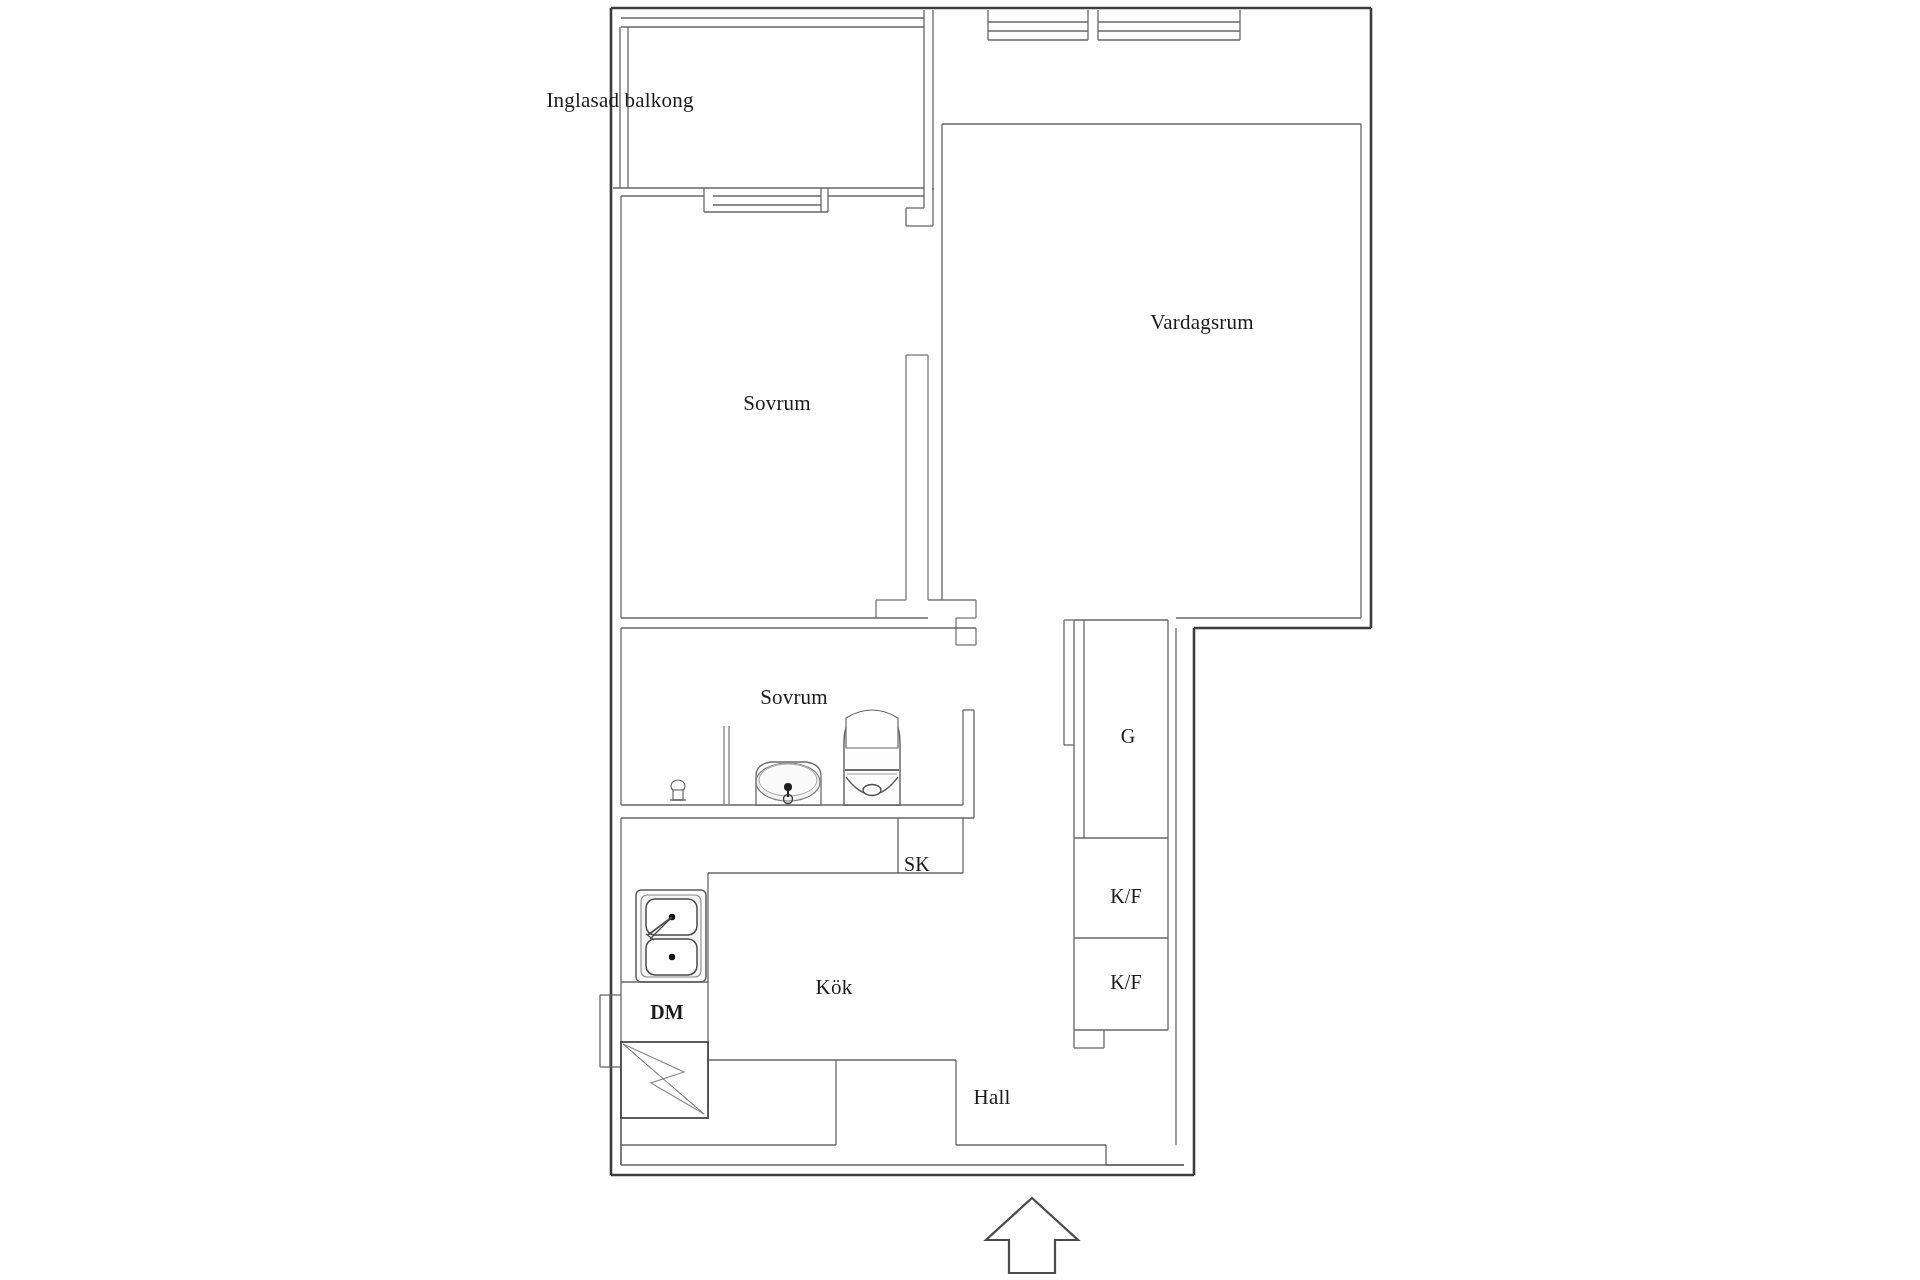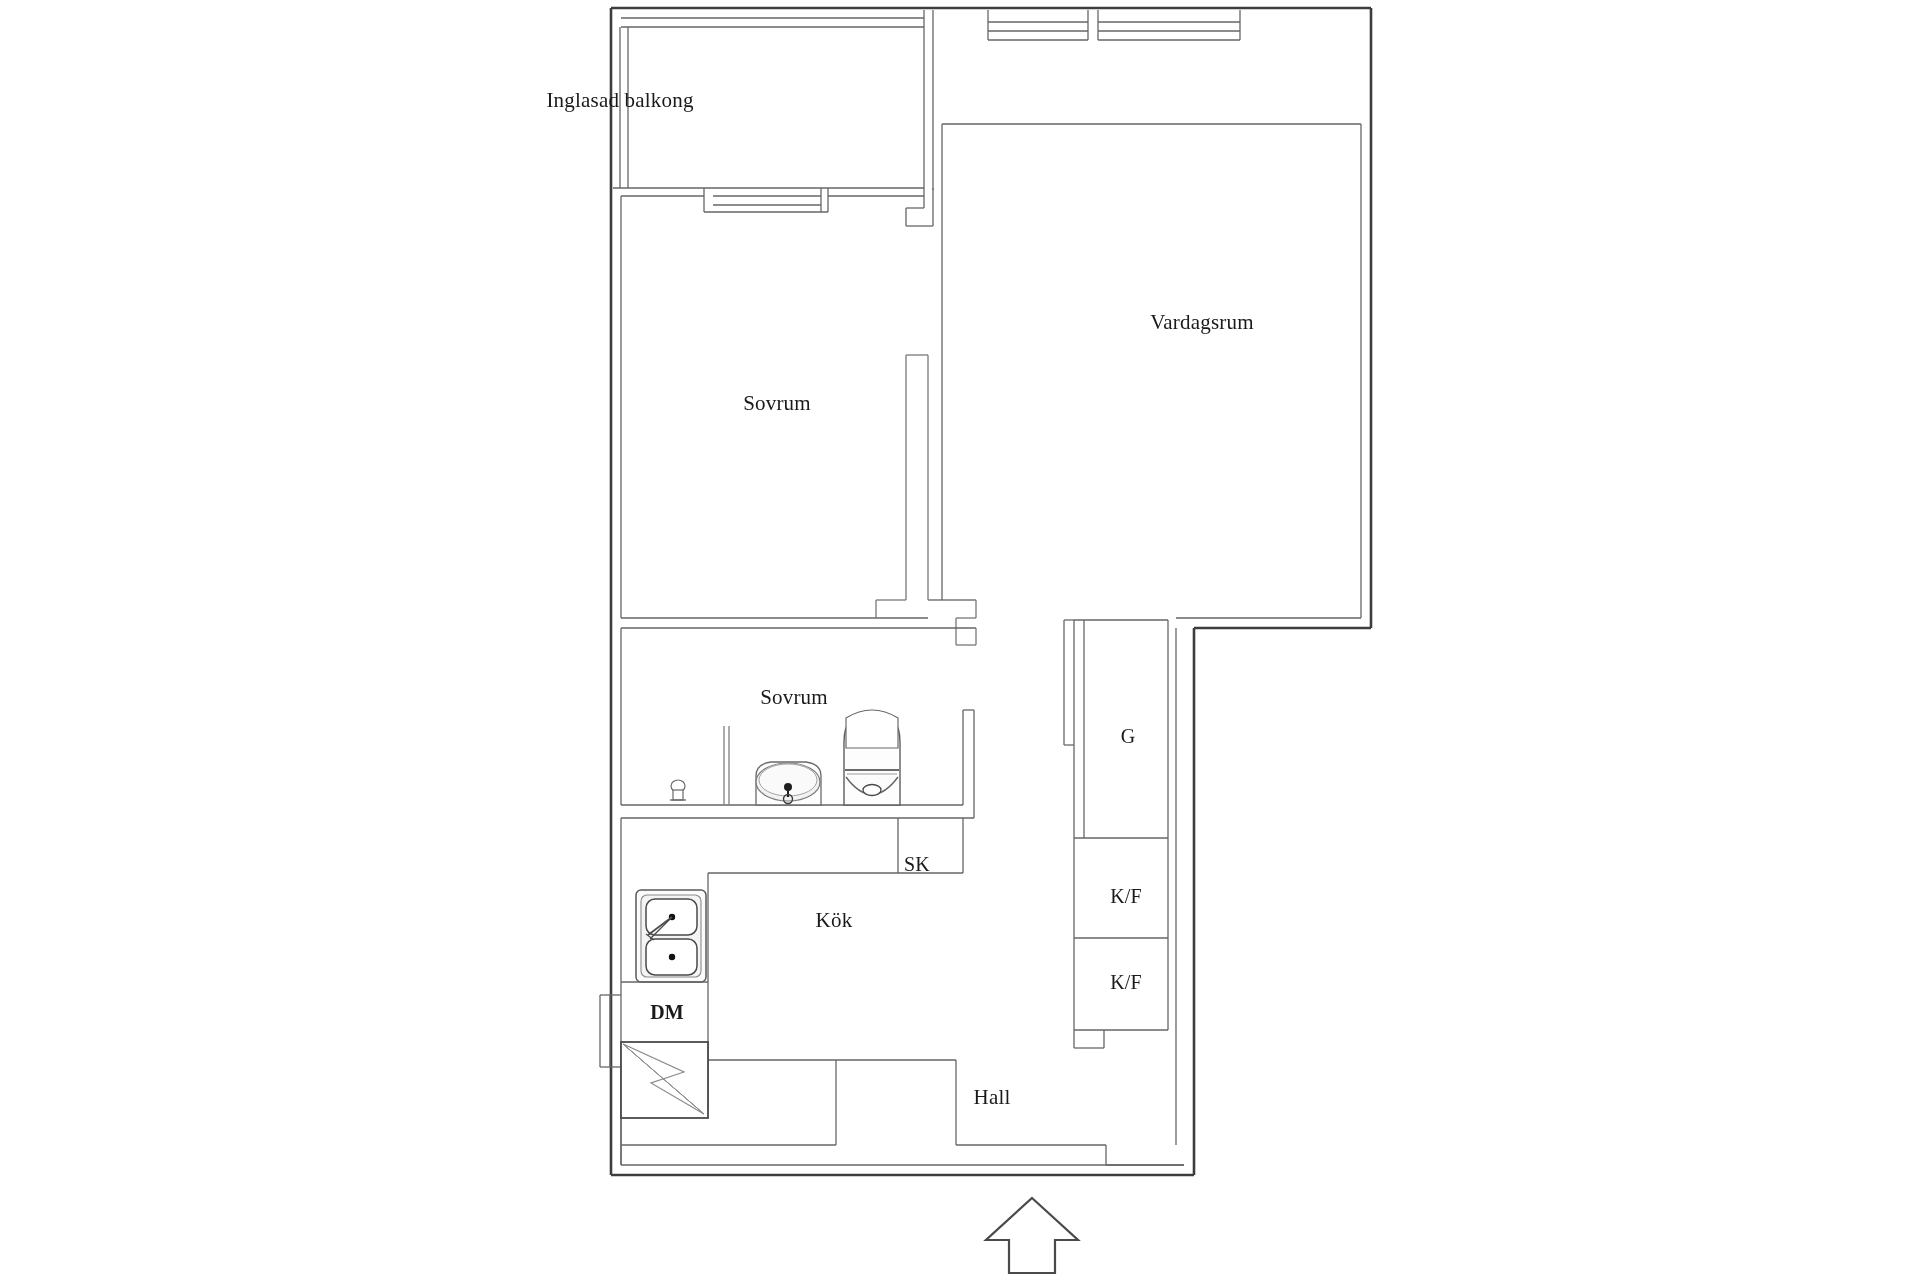--- a/index.html
+++ b/index.html
@@ -286,21 +286,21 @@
   </svg>
 
   <div class="room-label lbl-lg" style="left:604px; top:100px;">Inglasad balkong</div>
 
   <div class="room-label lbl-lg" style="left:1186px; top:322px;">Vardagsrum</div>
 
   <div class="room-label lbl-lg" style="left:761px; top:403px;">Sovrum</div>
 
   <div class="room-label lbl-lg" style="left:778px; top:697px;">Sovrum</div>
 
-  <div class="room-label lbl-lg" style="left:818px; top:920px;">Kök</div>
+  <div class="room-label lbl-lg" style="left:818px; top:987px;">Kök</div>
 
   <div class="room-label lbl-lg" style="left:976px; top:1097px;">Hall</div>
 
   <div class="room-label lbl-md" style="left:901px; top:864px;">SK</div>
 
   <div class="room-label lbl-md" style="left:651px; top:1012px;font-weight:bold;">DM</div>
 
   <div class="room-label lbl-md" style="left:1112px; top:736px;">G</div>
 
   <div class="room-label lbl-md" style="left:1110px; top:896px;">K/F</div>

